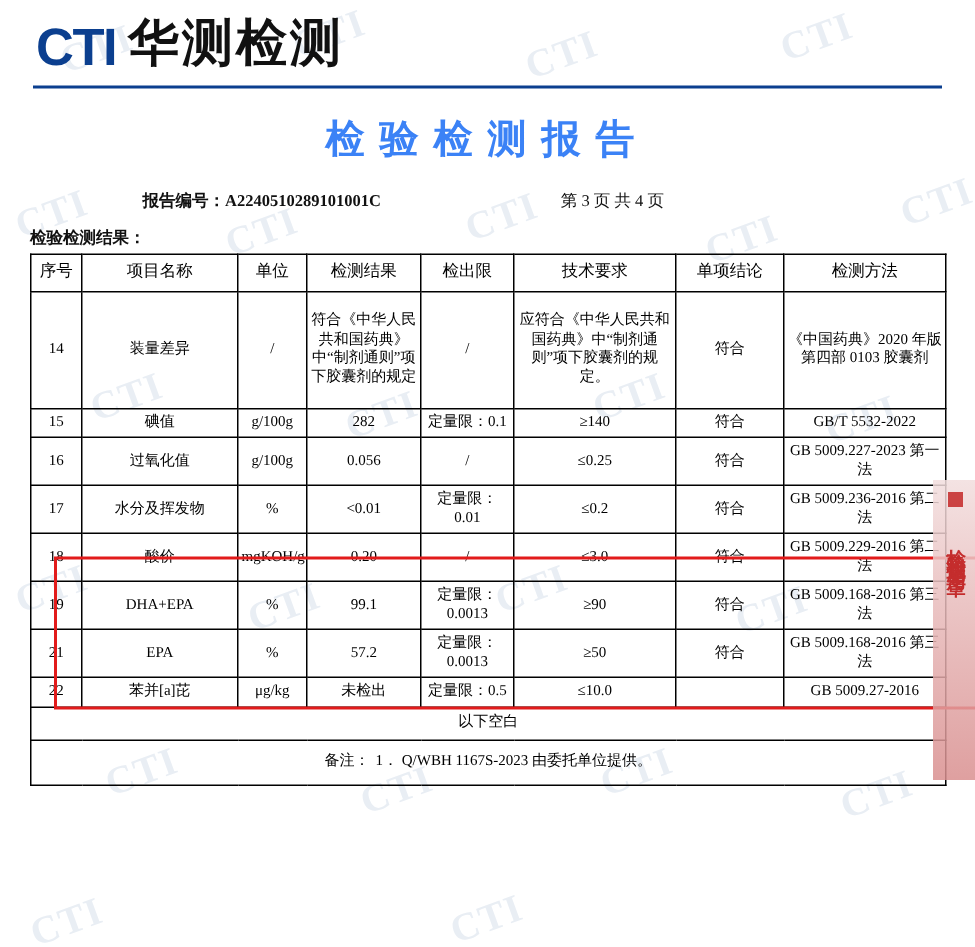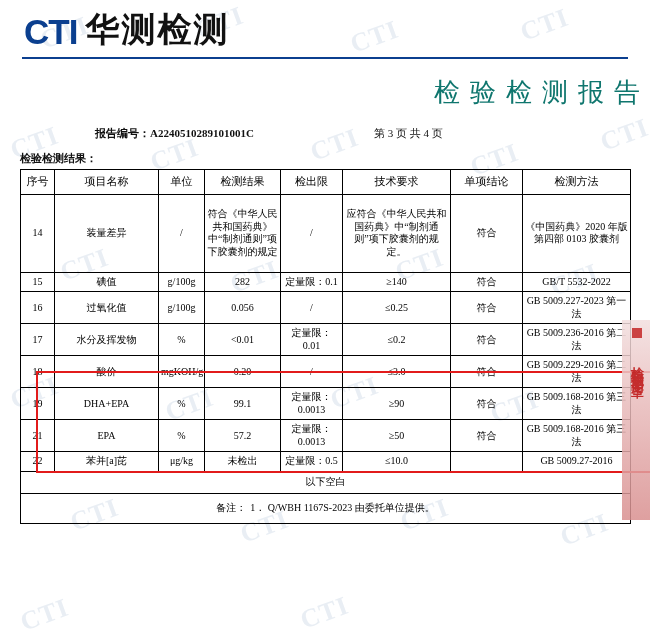--- a/index.html
+++ b/index.html
@@ -64,26 +64,26 @@
   .rule {
     position: relative;
     z-index: 2;
     margin: 8px 22px 0 22px;
     height: 2px;
     background: #0b3f8f;
   }
   .doc-title {
     position: relative;
     z-index: 2;
-    text-align: right;
+    text-align: center;
     font-size: 26px;
-    font-weight: normal;
+    font-weight: bold;
     letter-spacing: 10px;
     margin-top: 16px;
-    color: #0f766e;
+    color: #3b82f6;
   }
   .meta-row {
     position: relative;
     z-index: 2;
     margin: 16px 30px 0 95px;
     display: flex;
     font-size: 11px;
   }
   .meta-no { white-space: nowrap; font-weight: bold; }
   .meta-page { margin-left: 120px; white-space: nowrap; text-align: center; }

